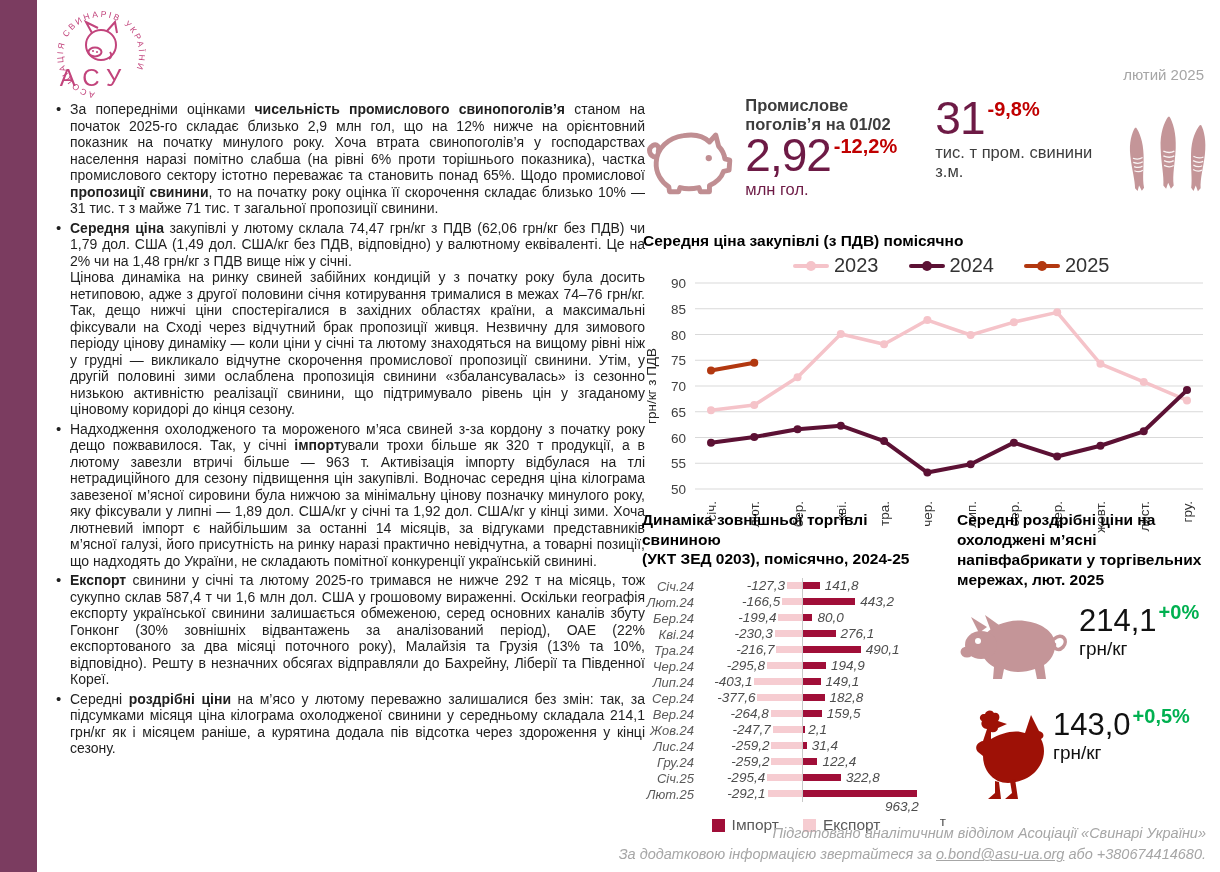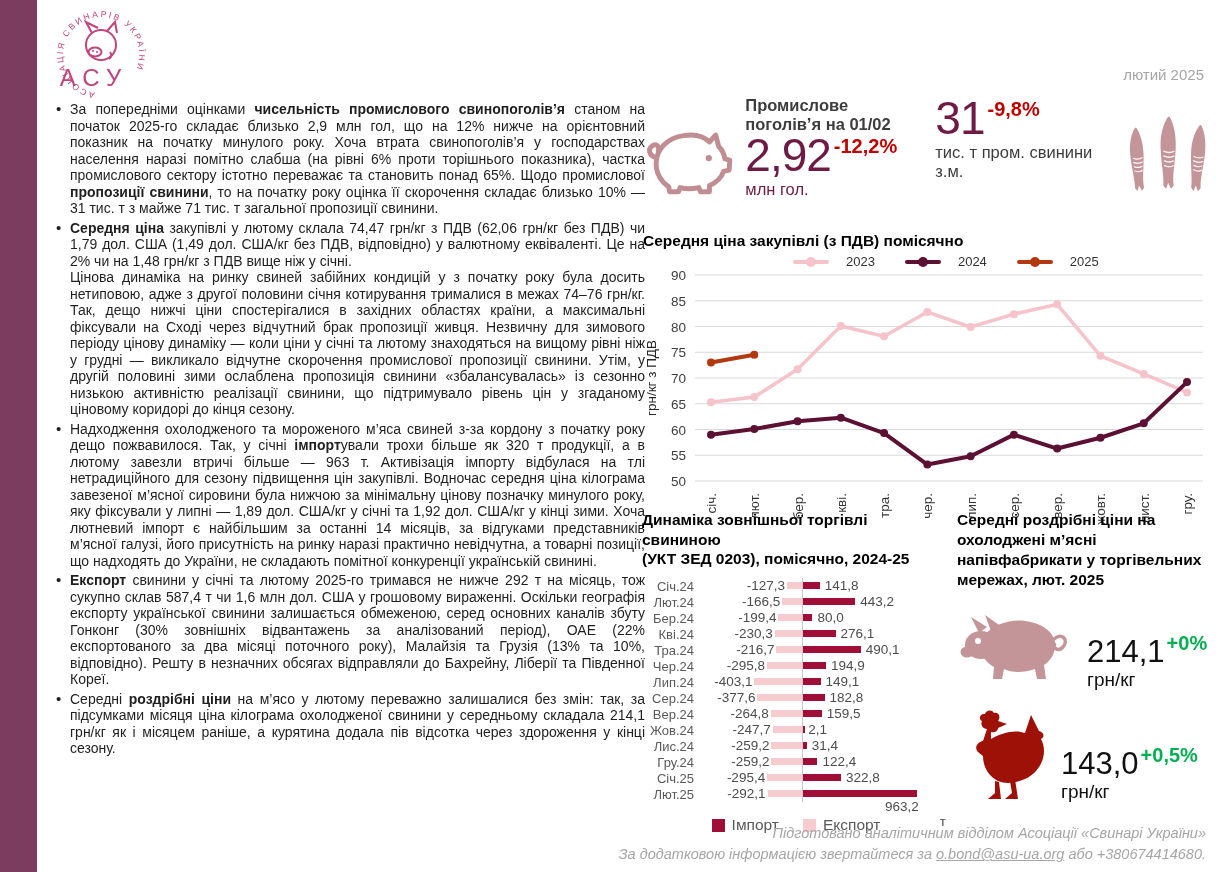--- a/index.html
+++ b/index.html
@@ -21,42 +21,42 @@
   .stat-label{font-size:16.5px;color:#3d3d3d;line-height:1.13;font-weight:bold;}
   .stat-valrow{display:flex;align-items:flex-start;margin-top:1px;}
   .stat-value{font-size:46px;line-height:.95;letter-spacing:-1px;}
   .stat-delta{font-size:20px;font-weight:bold;color:#c00000;margin-left:3px;margin-top:1px;}
   .stat-unit{font-size:16.5px;margin-top:2px;}
   .unit-dark{color:#3d3d3d;}
   
   .chart-block{position:absolute;left:643px;top:232px;width:572px;}
   .chart-title{font-size:15.5px;font-weight:bold;color:#000;}
   .legend{display:flex;gap:30px;justify-content:flex-start;margin:4px 0 0 150px;}
-  .legend-item{display:flex;align-items:center;gap:17px;font-size:13px;color:#333;}
+  .legend-item{display:flex;align-items:center;gap:5px;font-size:20px;color:#333;}
   .lg-swatch{position:relative;width:36px;height:10px;}
   .lg-swatch .ln{position:absolute;left:0;top:3px;width:36px;height:4px;border-radius:2px;}
   .lg-swatch .dt{position:absolute;left:13px;top:0;width:10px;height:10px;border-radius:50%;}
   
   .trade-block{position:absolute;left:642px;top:510px;width:308px;}
   .trade-title{font-size:15.5px;font-weight:bold;color:#000;line-height:1.27;}
   .trade-rows{position:relative;margin-top:9px;height:224px;}
   .trade-axis{position:absolute;left:160px;top:0;height:100%;width:1px;background:#c9c9c9;}
-  .trow{position:relative;height:16px;}
+  .trow{position:relative;height:16px;font-style:italic;}
   .t-month{position:absolute;left:0;top:1px;width:52px;text-align:right;font-size:13px;color:#595959;}
   .t-bar{position:absolute;top:4px;height:7px;}
   .t-lab{position:absolute;top:0;font-size:13.5px;color:#4d4d4d;white-space:nowrap;}
   .trade-legend{position:relative;display:flex;gap:24px;justify-content:center;align-items:center;
                 margin-top:14px;font-size:15.5px;color:#595959;}
   .trade-legend .sw{width:13px;height:13px;display:inline-block;margin-right:7px;vertical-align:-1px;}
   .trade-legend .tl-item{display:flex;align-items:center;}
   .unit-t{position:absolute;right:4px;top:-2px;font-size:13.5px;color:#4d4d4d;}
   
   .retail-block{position:absolute;left:957px;top:510px;width:260px;}
   .retail-title{font-size:15.5px;font-weight:bold;color:#000;line-height:1.3;}
-  .retail-item{display:flex;align-items:flex-end;gap:8px;}
+  .retail-item{display:flex;align-items:flex-start;}
   .retail-item.first{margin-top:14px;}
   .retail-item.second{margin-top:18px;}
   .r-valrow{display:flex;align-items:flex-start;}
   .r-value{font-size:31px;color:#111;line-height:1;}
   .r-delta{font-size:20px;font-weight:bold;color:#00b050;margin-left:2px;margin-top:-4px;}
   .r-unit{font-size:19px;color:#111;margin-top:2px;}
   
   .footer{position:absolute;right:14px;bottom:6px;text-align:right;font-style:italic;
           font-size:14.5px;line-height:1.5;}
   .footer a{text-decoration:underline;}

